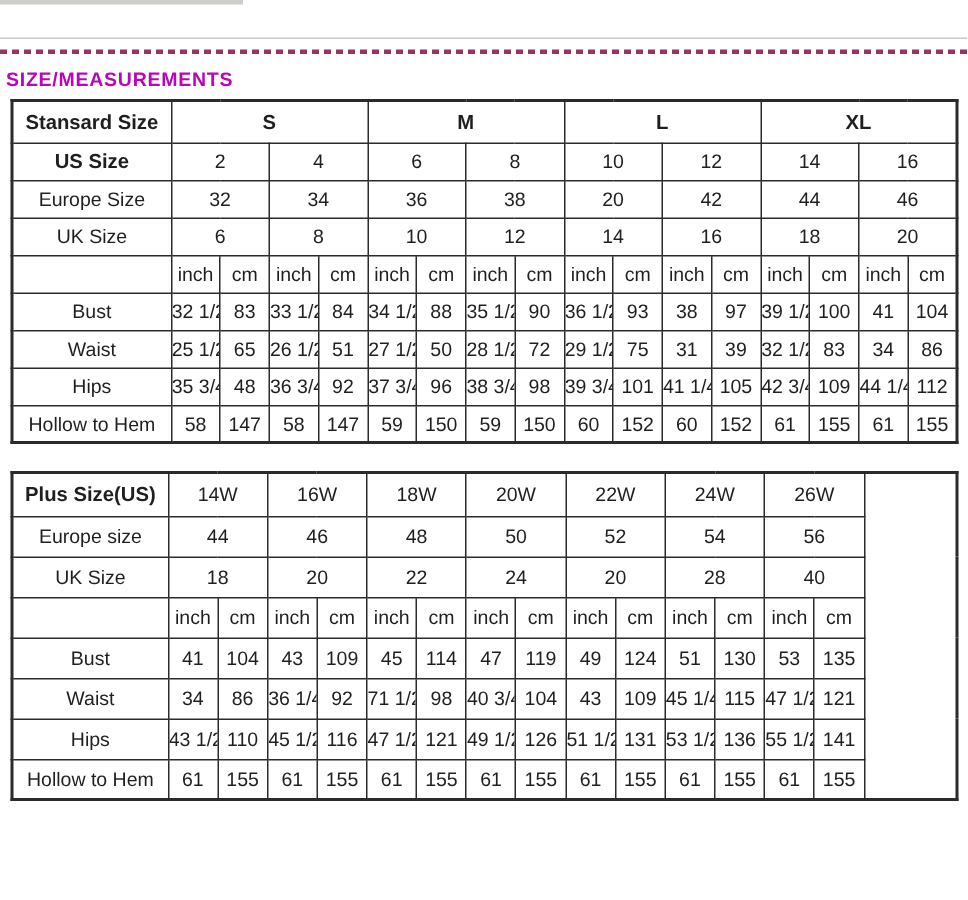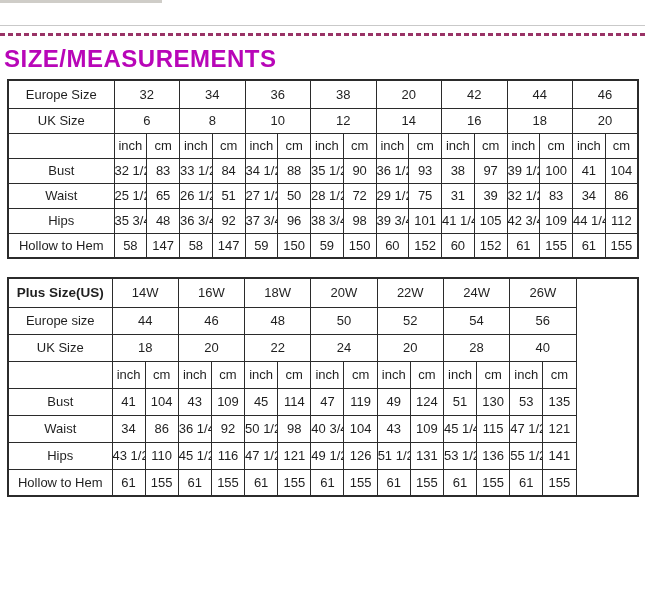--- a/index.html
+++ b/index.html
@@ -21,21 +21,21 @@
     border-top: 1px solid #c9c9c9;
     width: 645px;
   }
   .dashed-line {
     margin-top: 7px;
     height: 3px; width: 645px;
     background: repeating-linear-gradient(to right, #993366 0 5px, transparent 5px 8px);
   }
   .page-title {
     margin: 9px 0 6px 4px;
-    font-size: 24px;
+    font-size: 13px;
     font-weight: 700;
     letter-spacing: 0.5px;
     color: #b806b8;
   }
   table {
     border-collapse: collapse;
     table-layout: fixed;
     width: 632px;
     margin-left: 7px;
     border: 2px solid #2b2b2b;
@@ -69,20 +69,38 @@
 <div class="dashed-line"></div>
 
 <h1 class="page-title">SIZE/MEASUREMENTS</h1>
 
 <table id="t1">
   <colgroup>
       <col class="c-lbl">
       <col span="16">
     </colgroup>
   <tbody>
+      <tr>
+        <td class="b">Stansard Size</td>
+        <td colspan="4" class="b">S</td>
+        <td colspan="4" class="b">M</td>
+        <td colspan="4" class="b">L</td>
+        <td colspan="4" class="b">XL</td>
+      </tr>
+      <tr>
+        <td class="b">US Size</td>
+        <td colspan="2">2</td>
+        <td colspan="2">4</td>
+        <td colspan="2">6</td>
+        <td colspan="2">8</td>
+        <td colspan="2">10</td>
+        <td colspan="2">12</td>
+        <td colspan="2">14</td>
+        <td colspan="2">16</td>
+      </tr>
       <tr>
         <td>Europe Size</td>
         <td colspan="2">32</td>
         <td colspan="2">34</td>
         <td colspan="2">36</td>
         <td colspan="2">38</td>
         <td colspan="2">20</td>
         <td colspan="2">42</td>
         <td colspan="2">44</td>
         <td colspan="2">46</td>
@@ -267,21 +285,21 @@
         <td>130</td>
         <td>53</td>
         <td>135</td>
       </tr>
       <tr>
         <td>Waist</td>
         <td>34</td>
         <td>86</td>
         <td>36 1/4</td>
         <td>92</td>
-        <td>50 1/2</td>
+        <td>71 1/2</td>
         <td>98</td>
         <td>40 3/4</td>
         <td>104</td>
         <td>43</td>
         <td>109</td>
         <td>45 1/4</td>
         <td>115</td>
         <td>47 1/2</td>
         <td>121</td>
       </tr>

